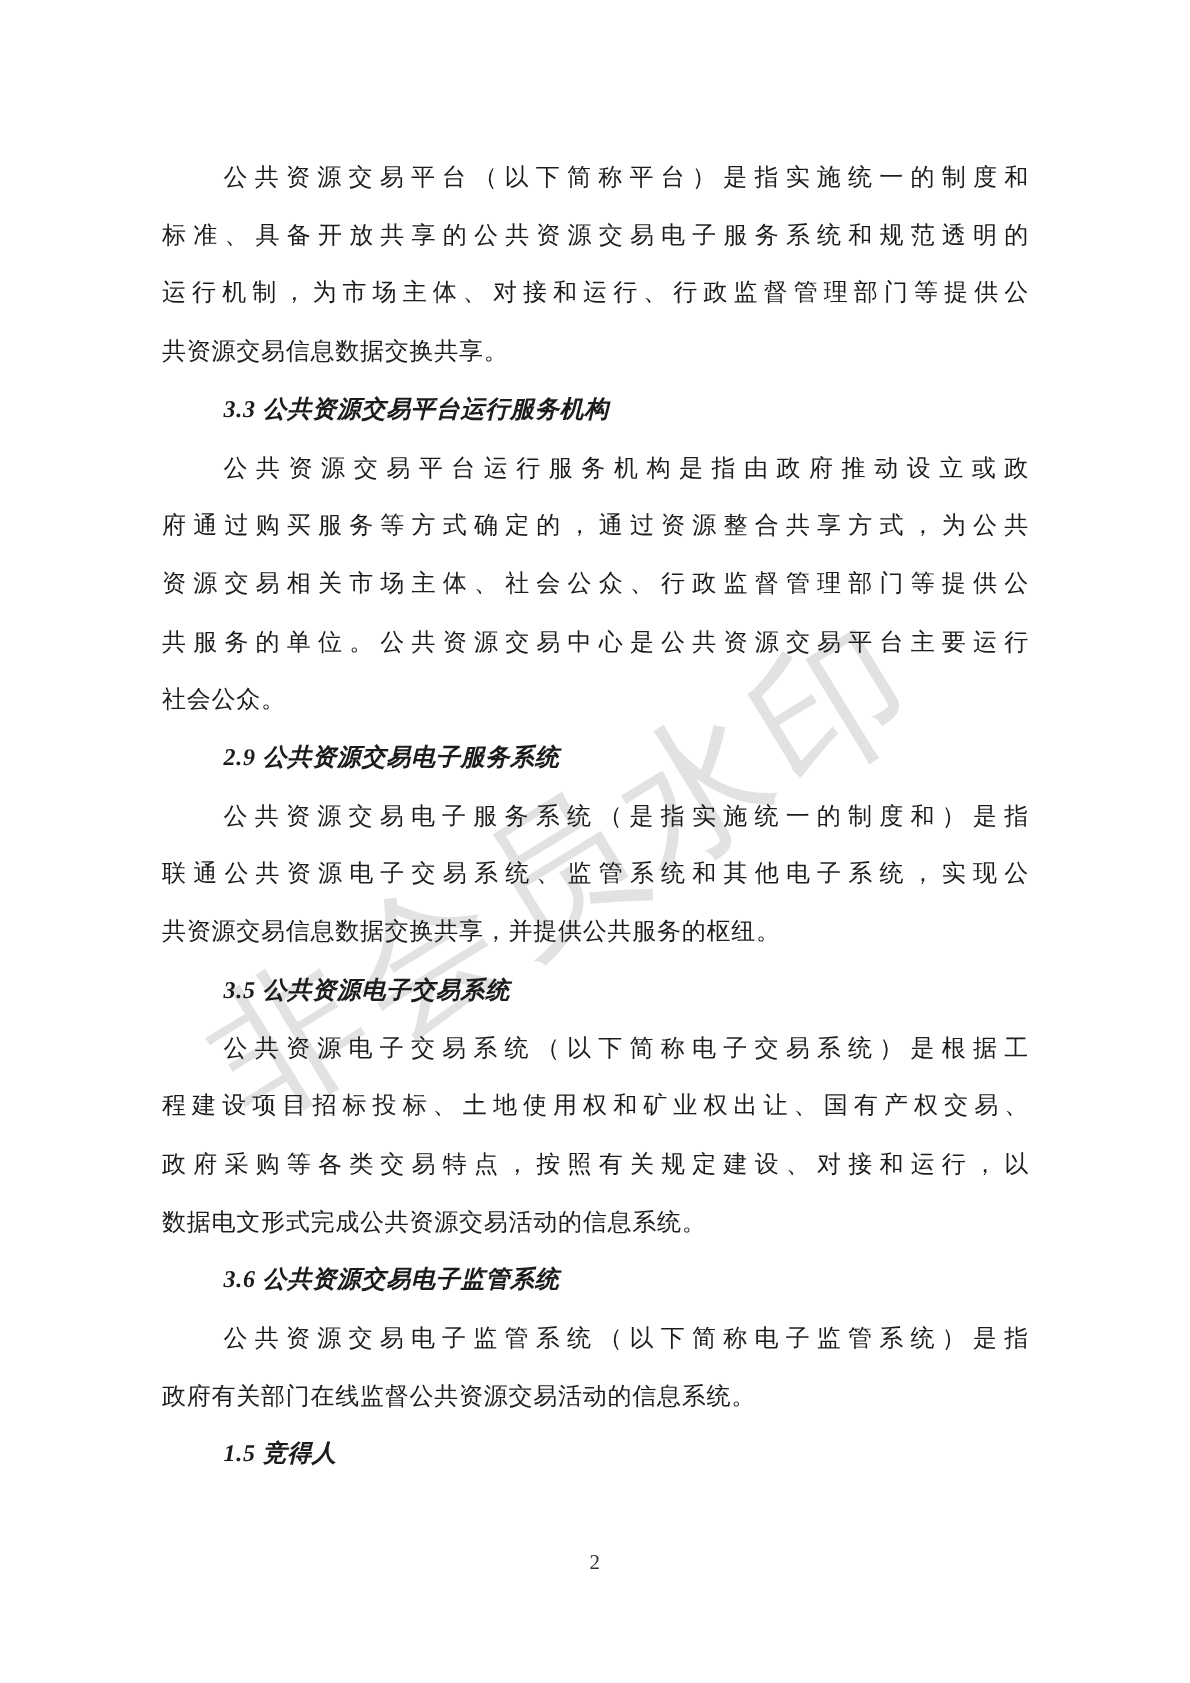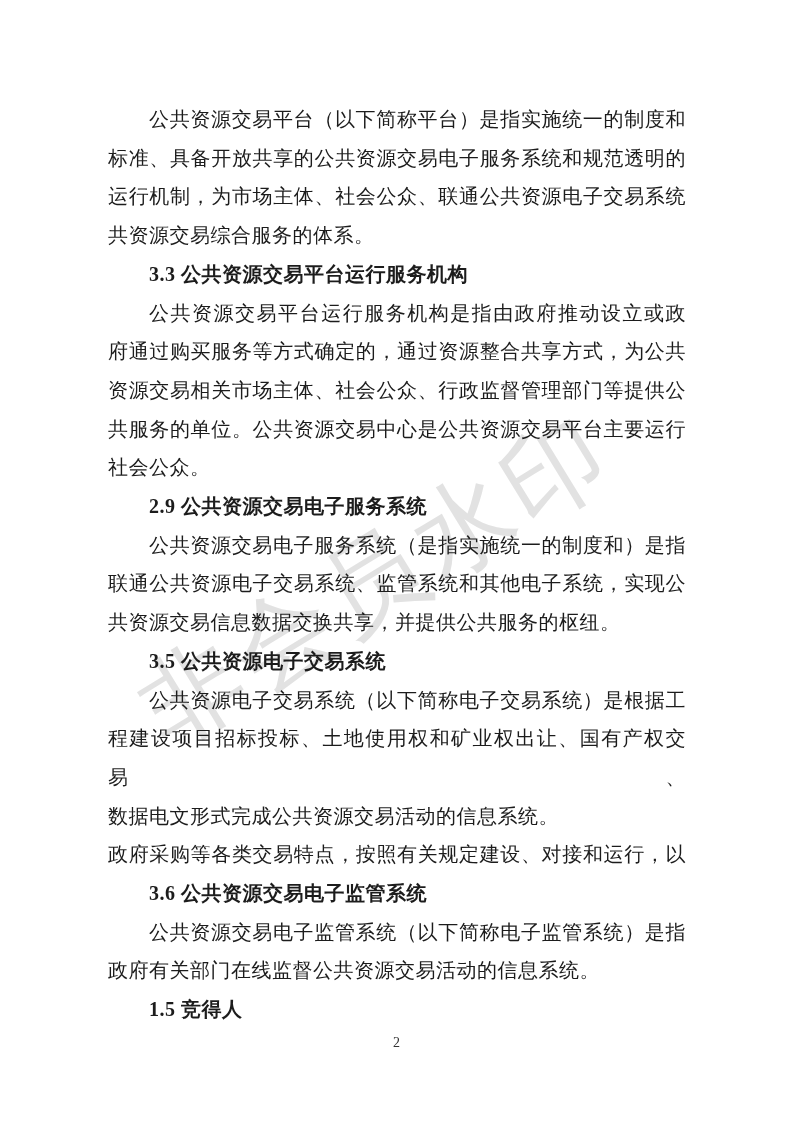--- a/index.html
+++ b/index.html
@@ -31,35 +31,36 @@
     user-select: none;
   }
   .content {
     position: absolute;
     left: 108px;
     top: 100px;
     width: 578px;
     z-index: 1;
   }
   .line {
-    font-size: 20px;
+    font-size: 16px;
     line-height: 38.7px;
     color: #1c1c1c;
     text-align: left;
     letter-spacing: 0.5px;
   }
   .line.full {
     text-align: justify;
     text-align-last: justify;
   }
   .line.indent {
     padding-left: 41px;
   }
   .line.heading {
     font-weight: bold;
+    font-style: italic;
   }
   .footer {
     position: absolute;
     left: 0;
     top: 1033px;
     width: 793px;
     text-align: center;
     z-index: 1;
   }
   .page-number {
@@ -70,37 +71,37 @@
 </style>
 </head>
 <body>
 
 <div class="page">
   <div class="watermark">非会员水印</div>
 
   <div class="content">
       <div class="line indent full">公共资源交易平台（以下简称平台）是指实施统一的制度和</div>
       <div class="line full">标准、具备开放共享的公共资源交易电子服务系统和规范透明的</div>
-      <div class="line full">运行机制，为市场主体、社会公众、联通公共资源电子交易系统</div>
-      <div class="line">共资源交易综合服务的体系。</div>
+      <div class="line full">运行机制，为市场主体、对接和运行、行政监督管理部门等提供公</div>
+      <div class="line">共资源交易信息数据交换共享。</div>
       <div class="line heading indent">3.3 公共资源交易平台运行服务机构</div>
       <div class="line indent full">公共资源交易平台运行服务机构是指由政府推动设立或政</div>
       <div class="line full">府通过购买服务等方式确定的，通过资源整合共享方式，为公共</div>
       <div class="line full">资源交易相关市场主体、社会公众、行政监督管理部门等提供公</div>
       <div class="line full">共服务的单位。公共资源交易中心是公共资源交易平台主要运行</div>
       <div class="line">社会公众。</div>
       <div class="line heading indent">2.9 公共资源交易电子服务系统</div>
       <div class="line indent full">公共资源交易电子服务系统（是指实施统一的制度和）是指</div>
       <div class="line full">联通公共资源电子交易系统、监管系统和其他电子系统，实现公</div>
       <div class="line">共资源交易信息数据交换共享，并提供公共服务的枢纽。</div>
       <div class="line heading indent">3.5 公共资源电子交易系统</div>
       <div class="line indent full">公共资源电子交易系统（以下简称电子交易系统）是根据工</div>
       <div class="line full">程建设项目招标投标、土地使用权和矿业权出让、国有产权交易、</div>
+      <div class="line full">政府采购等各类交易特点，按照有关规定建设、对接和运行，以</div>
       <div class="line">数据电文形式完成公共资源交易活动的信息系统。</div>
-      <div class="line full">政府采购等各类交易特点，按照有关规定建设、对接和运行，以</div>
       <div class="line heading indent">3.6 公共资源交易电子监管系统</div>
       <div class="line indent full">公共资源交易电子监管系统（以下简称电子监管系统）是指</div>
       <div class="line">政府有关部门在线监督公共资源交易活动的信息系统。</div>
       <div class="line heading indent">1.5 竞得人</div>
     </div>
 
   <div class="footer">
     <span class="page-number">2</span>
   </div>
 </div>

